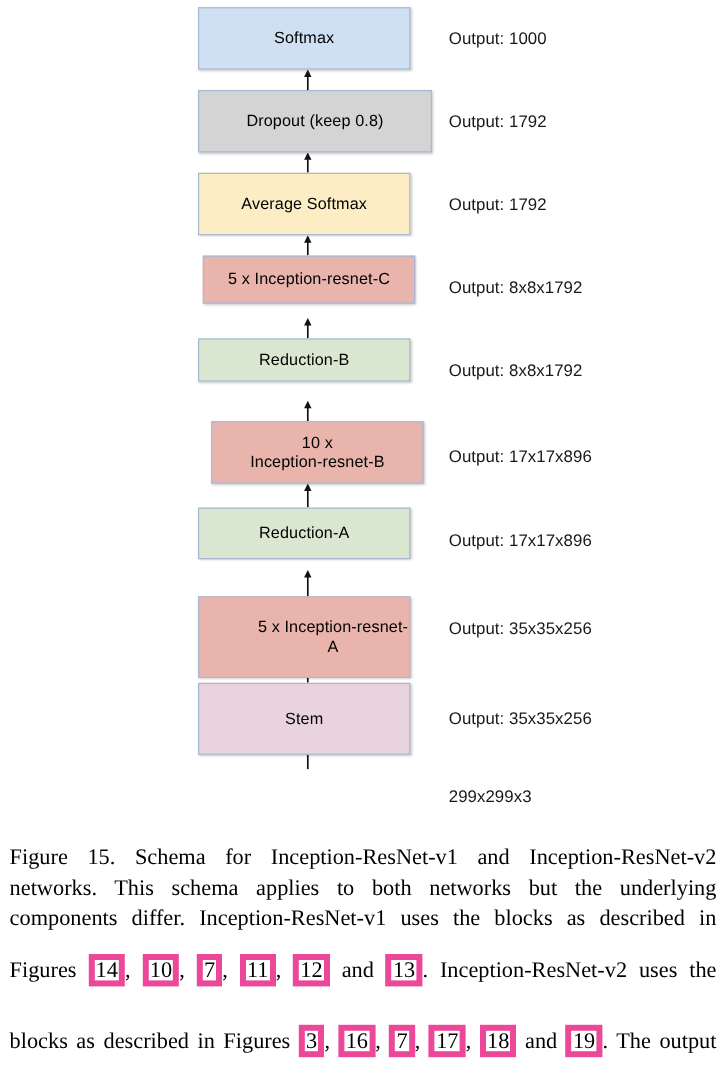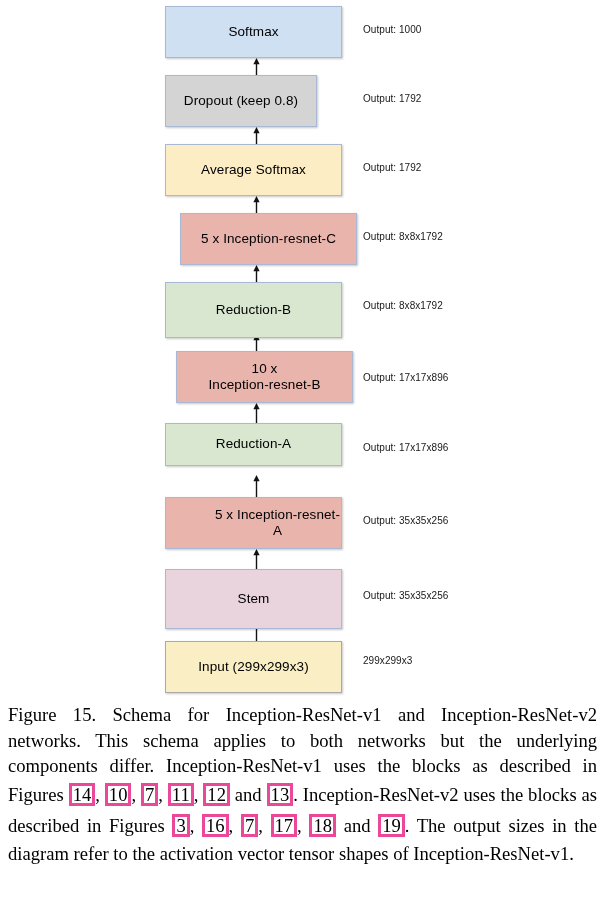--- a/index.html
+++ b/index.html
@@ -38,22 +38,22 @@
     text-align: center;
     color: #000000;
     font-size: 13.5px;
     line-height: 1.22;
     letter-spacing: 0.1px;
   }
   .node .node-label { display: block; white-space: pre-line; }
 
   .out-label {
     position: absolute;
-    left: 363px;
-    font-size: 10px;
+    left: 374px;
+    font-size: 14px;
     color: #181818;
     white-space: nowrap;
     letter-spacing: 0.05px;
   }
 
   .arrow {
     position: absolute;
     left: 252px;
     width: 9px;
   }
@@ -65,23 +65,23 @@
     top: 702px;
     width: 589px;
     font-family: "Liberation Serif", serif;
     font-size: 18.6px;
     line-height: 25.5px;
     color: #000000;
     text-align: justify;
     text-justify: inter-word;
   }
   #caption .cite {
-    border: 3px solid #ec4899;
+    border: 5px solid #ec4899;
     padding: 0 1px;
-    margin: 4px 0px;
+    margin: 16px 0px;
     color: #000000;
     display: inline-block;
     line-height: 17px;
     text-decoration: none;
   }
 </style>
 </head>
 <body>
 
 <div id="diagram">
@@ -118,52 +118,49 @@
         <polygon points="4.5,0 1.4,6.2 7.6,6.2" fill="#121212"></polygon>
       </svg></div>
     <div class="arrow" style="top: 621px; height: 20px;"><svg width="9" height="20" viewBox="0 0 9 20">
         <line x1="4.5" y1="20" x2="4.5" y2="4.5" stroke="#121212" stroke-width="1.4"></line>
         <polygon points="4.5,0 1.4,6.2 7.6,6.2" fill="#121212"></polygon>
       </svg></div>
     <div class="node" style="top: 6px; left: 165px; width: 177px; height: 52px; background: rgb(207, 224, 243); border-color: rgb(169, 184, 212);">
       <span class="node-label">Softmax</span>
     </div>
     <div class="out-label" style="top: 24px;">Output: 1000</div>
-    <div class="node" style="top: 75px; left: 165px; width: 152px; height: 52px; background: rgb(212, 212, 212); border-color: rgb(169, 184, 212);">
+    <div class="node" style="top: 75px; left: 165px; width: 195px; height: 52px; background: rgb(212, 212, 212); border-color: rgb(169, 184, 212);">
       <span class="node-label">Dropout (keep 0.8)</span>
     </div>
     <div class="out-label" style="top: 93px;">Output: 1792</div>
     <div class="node" style="top: 144px; left: 165px; width: 177px; height: 52px; background: rgb(253, 237, 196); border-color: rgb(169, 184, 212);">
       <span class="node-label">Average Softmax</span>
     </div>
     <div class="out-label" style="top: 162px;">Output: 1792</div>
-    <div class="node" style="top: 213px; left: 180px; width: 177px; height: 52px; background: rgb(232, 180, 172); border-color: rgb(169, 184, 212);">
+    <div class="node" style="top: 213px; left: 169px; width: 177px; height: 40px; background: rgb(232, 180, 172); border-color: rgb(169, 184, 212);">
       <span class="node-label">5 x Inception-resnet-C</span>
     </div>
     <div class="out-label" style="top: 231px;">Output: 8x8x1792</div>
-    <div class="node" style="top: 282px; left: 165px; width: 177px; height: 56px; background: rgb(217, 231, 208); border-color: rgb(169, 184, 212);">
+    <div class="node" style="top: 282px; left: 165px; width: 177px; height: 36px; background: rgb(217, 231, 208); border-color: rgb(169, 184, 212);">
       <span class="node-label">Reduction-B</span>
     </div>
     <div class="out-label" style="top: 300px;">Output: 8x8x1792</div>
     <div class="node" style="top: 351px; left: 176px; width: 177px; height: 52px; background: rgb(232, 180, 172); border-color: rgb(169, 184, 212);">
       <span class="node-label">10 x
 Inception-resnet-B</span>
     </div>
     <div class="out-label" style="top: 372px;">Output: 17x17x896</div>
     <div class="node" style="top: 423px; left: 165px; width: 177px; height: 43px; background: rgb(217, 231, 208); border-color: rgb(169, 184, 212);">
       <span class="node-label">Reduction-A</span>
     </div>
     <div class="out-label" style="top: 442px;">Output: 17x17x896</div>
-    <div class="node" style="top: 497px; left: 165px; width: 177px; height: 52px; background: rgb(232, 180, 172); border-color: rgb(169, 184, 212); padding-left: 48px;">
+    <div class="node" style="top: 497px; left: 165px; width: 177px; height: 68px; background: rgb(232, 180, 172); border-color: rgb(169, 184, 212); padding-left: 48px;">
       <span class="node-label">5 x Inception-resnet-A</span>
     </div>
     <div class="out-label" style="top: 515px;">Output: 35x35x256</div>
     <div class="node" style="top: 569px; left: 165px; width: 177px; height: 60px; background: rgb(233, 211, 221); border-color: rgb(169, 184, 212);">
       <span class="node-label">Stem</span>
     </div>
     <div class="out-label" style="top: 590px;">Output: 35x35x256</div>
-    <div class="node" style="top: 641px; left: 165px; width: 177px; height: 52px; background: rgb(250, 238, 196); border-color: rgb(169, 169, 169);">
-      <span class="node-label">Input (299x299x3)</span>
-    </div>
     <div class="out-label" style="top: 655px;">299x299x3</div>
   </div>
 
 <div id="caption"><span>Figure 15. Schema for Inception-ResNet-v1 and Inception-ResNet-v2 networks. This schema applies to both networks but the underlying components differ. Inception-ResNet-v1 uses the blocks as described in Figures </span><span class="cite">14</span><span>, </span><span class="cite">10</span><span>, </span><span class="cite">7</span><span>, </span><span class="cite">11</span><span>, </span><span class="cite">12</span><span> and </span><span class="cite">13</span><span>. Inception-ResNet-v2 uses the blocks as described in Figures </span><span class="cite">3</span><span>, </span><span class="cite">16</span><span>, </span><span class="cite">7</span><span>, </span><span class="cite">17</span><span>, </span><span class="cite">18</span><span> and </span><span class="cite">19</span><span>. The output sizes in the diagram refer to the activation vector tensor shapes of Inception-ResNet-v1.</span></div>
 
 </body></html>

